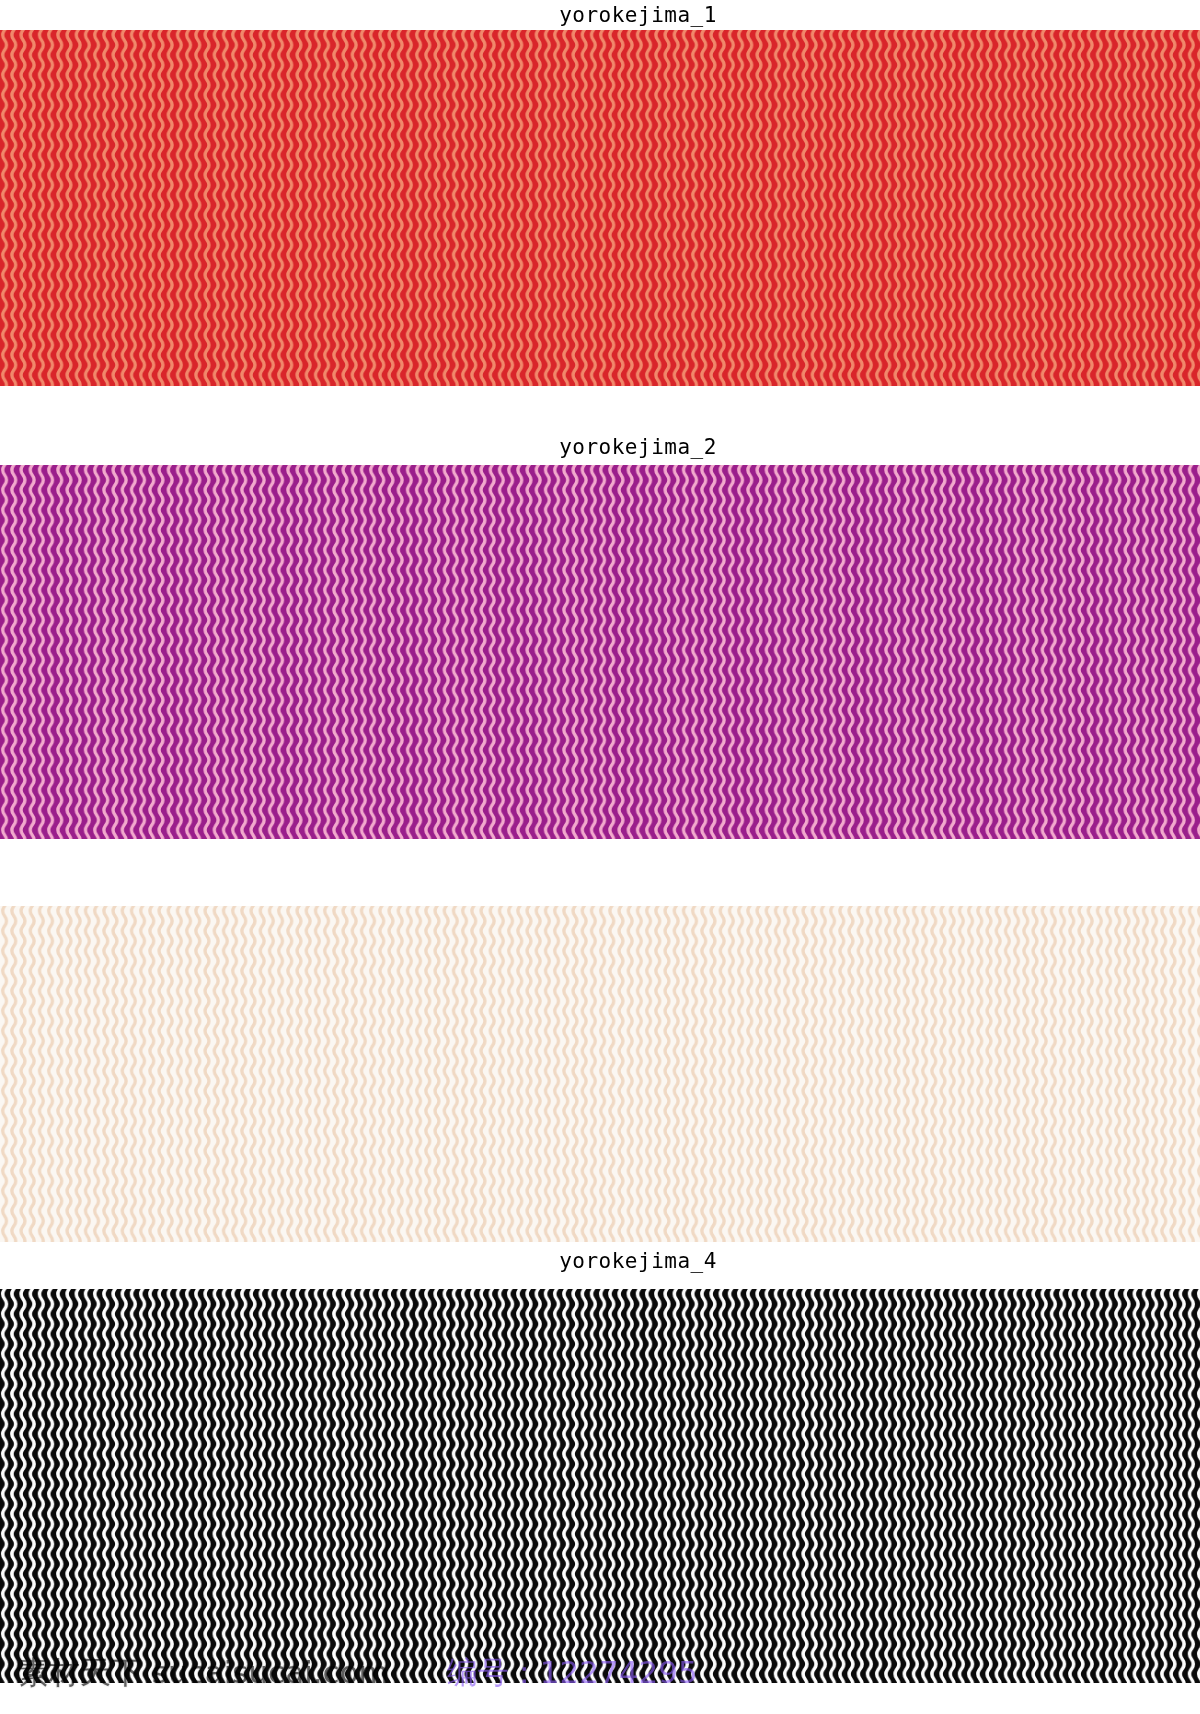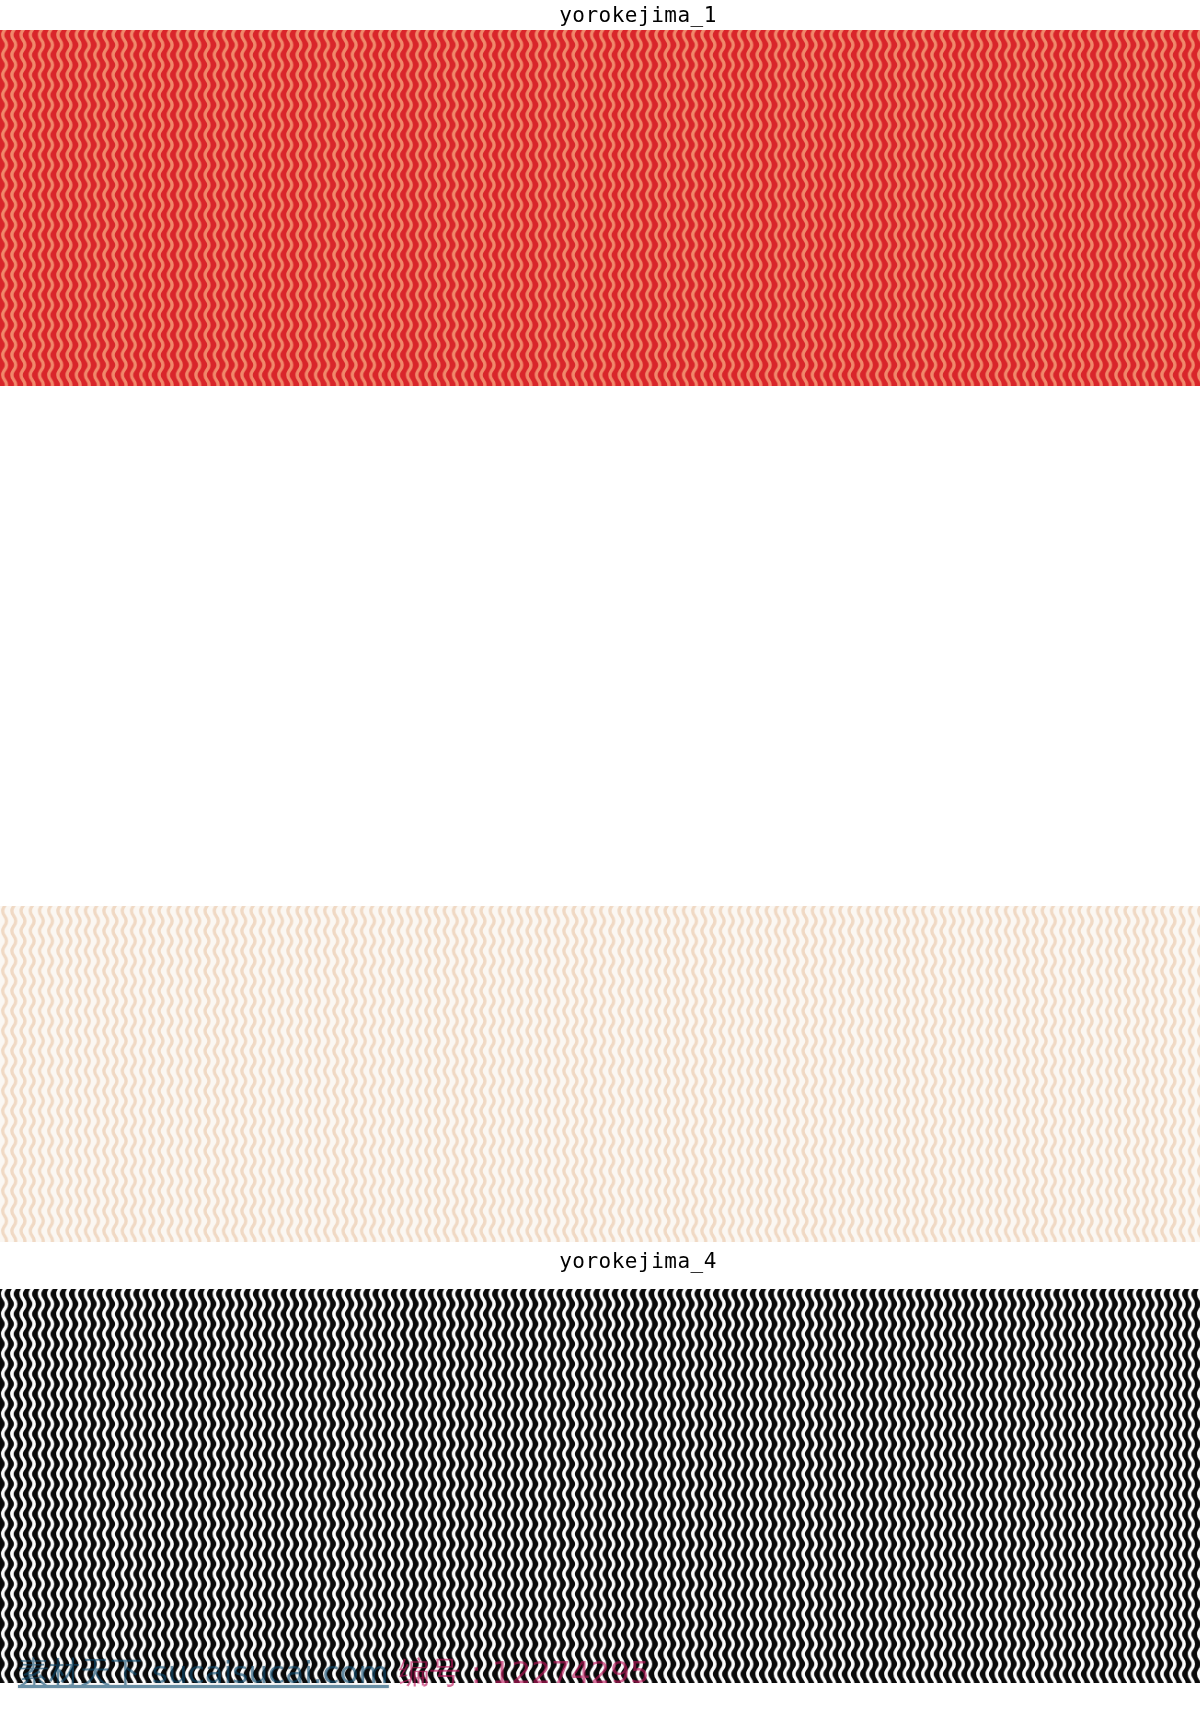--- a/index.html
+++ b/index.html
@@ -87,31 +87,31 @@
     align-items: center;
     gap: 10px;
     opacity: 0.62;
     pointer-events: none;
     user-select: none;
   }
   .watermark-text {
     font-family: "DejaVu Sans", "Liberation Sans", sans-serif;
     font-size: 31px;
     font-weight: 400;
-    color: #0c4a6e;
+    color: #000000;
     white-space: nowrap;
     mix-blend-mode: normal;
     text-shadow: 0 0 2px rgba(0,0,0,0.35);
-    text-decoration: underline;
   }
   .watermark-id {
     font-family: "DejaVu Sans", "Liberation Sans", sans-serif;
     font-size: 31px;
-    color: #be185d;
+    color: #8b5cf6;
     white-space: nowrap;
+    margin-left: 48px;
   }
 </style>
 </head>
 <body>
 
 <div class="page">
 
   <div class="swatch-block" id="block-1">
     <div class="swatch-label" id="label-1">yorokejima_1</div>
     <div class="swatch-tile" id="tile-1">
@@ -122,20 +122,36 @@
             <path d="M 4.6 0 C 1.9999999999999996 3.4000000000000004 1.9999999999999996 6.6000000000000005 4.6 10 C 7.199999999999999 13.4 7.199999999999999 16.6 4.6 20" fill="none" stroke="#f1886b" stroke-width="3.2" stroke-linecap="square"></path>
             <path d="M -4.6 0 C -7.199999999999999 3.4000000000000004 -7.199999999999999 6.6000000000000005 -4.6 10 C -1.9999999999999996 13.4 -1.9999999999999996 16.6 -4.6 20" fill="none" stroke="#f1886b" stroke-width="3.2" stroke-linecap="square"></path>
             <path d="M 13.799999999999999 0 C 11.2 3.4000000000000004 11.2 6.6000000000000005 13.799999999999999 10 C 16.4 13.4 16.4 16.6 13.799999999999999 20" fill="none" stroke="#f1886b" stroke-width="3.2" stroke-linecap="square"></path>
           </pattern>
         </defs>
         <rect x="0" y="0" width="1200" height="356" fill="url(#pat1)"></rect>
       </svg>
     </div>
   </div>
 
+  <div class="swatch-block" id="block-2">
+    <div class="swatch-label" id="label-2">yorokejima_2</div>
+    <div class="swatch-tile" id="tile-2">
+      <svg viewBox="0 0 1200 374" preserveAspectRatio="none">
+        <defs>
+          <pattern id="pat2" width="9.2" height="20" patternUnits="userSpaceOnUse">
+            <rect width="9.2" height="20" fill="#9a1e8b"></rect>
+            <path d="M 4.6 0 C 1.9999999999999996 3.4000000000000004 1.9999999999999996 6.6000000000000005 4.6 10 C 7.199999999999999 13.4 7.199999999999999 16.6 4.6 20" fill="none" stroke="#f2a9cd" stroke-width="3.2" stroke-linecap="square"></path>
+            <path d="M -4.6 0 C -7.199999999999999 3.4000000000000004 -7.199999999999999 6.6000000000000005 -4.6 10 C -1.9999999999999996 13.4 -1.9999999999999996 16.6 -4.6 20" fill="none" stroke="#f2a9cd" stroke-width="3.2" stroke-linecap="square"></path>
+            <path d="M 13.799999999999999 0 C 11.2 3.4000000000000004 11.2 6.6000000000000005 13.799999999999999 10 C 16.4 13.4 16.4 16.6 13.799999999999999 20" fill="none" stroke="#f2a9cd" stroke-width="3.2" stroke-linecap="square"></path>
+          </pattern>
+        </defs>
+        <rect x="0" y="0" width="1200" height="374" fill="url(#pat2)"></rect>
+      </svg>
+    </div>
+  </div>
 
   <div class="swatch-block" id="block-3">
     <div class="swatch-tile" id="tile-3">
       <svg viewBox="0 0 1200 336" preserveAspectRatio="none">
         <defs>
           <pattern id="pat3" width="9.2" height="20" patternUnits="userSpaceOnUse">
             <rect width="9.2" height="20" fill="#fbf7f2"></rect>
             <path d="M 4.6 0 C 1.9999999999999996 3.4000000000000004 1.9999999999999996 6.6000000000000005 4.6 10 C 7.199999999999999 13.4 7.199999999999999 16.6 4.6 20" fill="none" stroke="#f0d9c4" stroke-width="3.2" stroke-linecap="square"></path>
             <path d="M -4.6 0 C -7.199999999999999 3.4000000000000004 -7.199999999999999 6.6000000000000005 -4.6 10 C -1.9999999999999996 13.4 -1.9999999999999996 16.6 -4.6 20" fill="none" stroke="#f0d9c4" stroke-width="3.2" stroke-linecap="square"></path>
             <path d="M 13.799999999999999 0 C 11.2 3.4000000000000004 11.2 6.6000000000000005 13.799999999999999 10 C 16.4 13.4 16.4 16.6 13.799999999999999 20" fill="none" stroke="#f0d9c4" stroke-width="3.2" stroke-linecap="square"></path>

